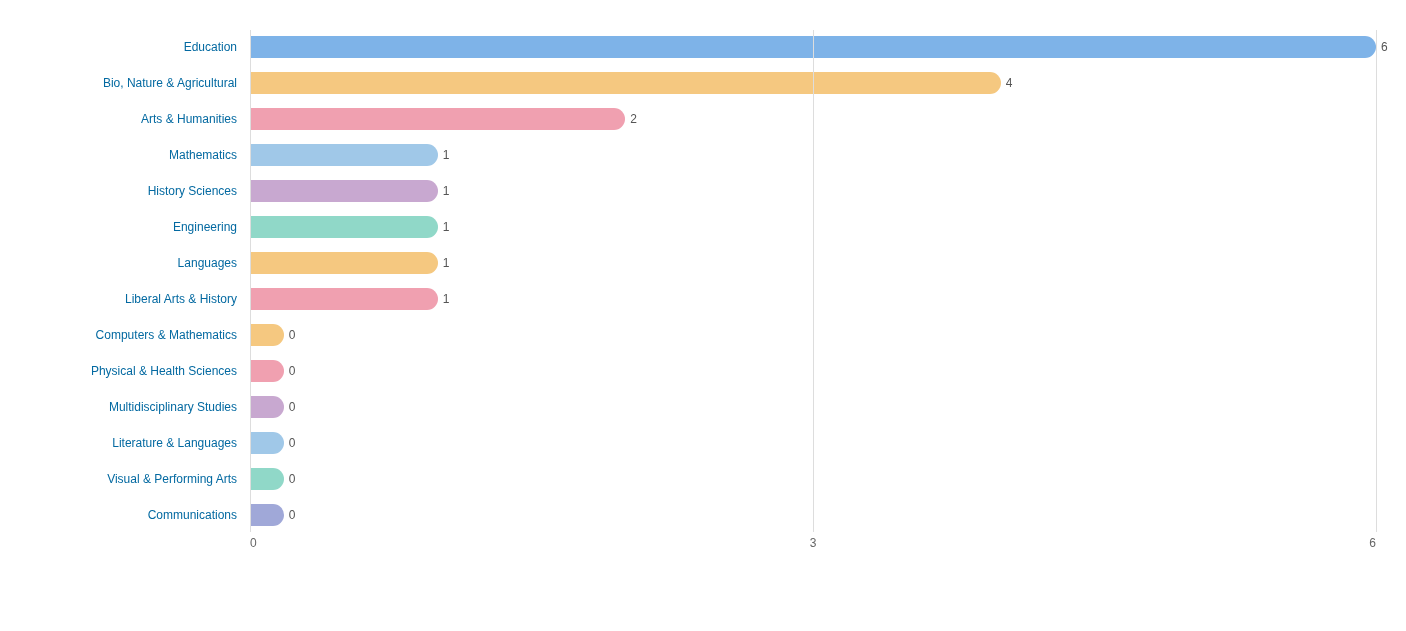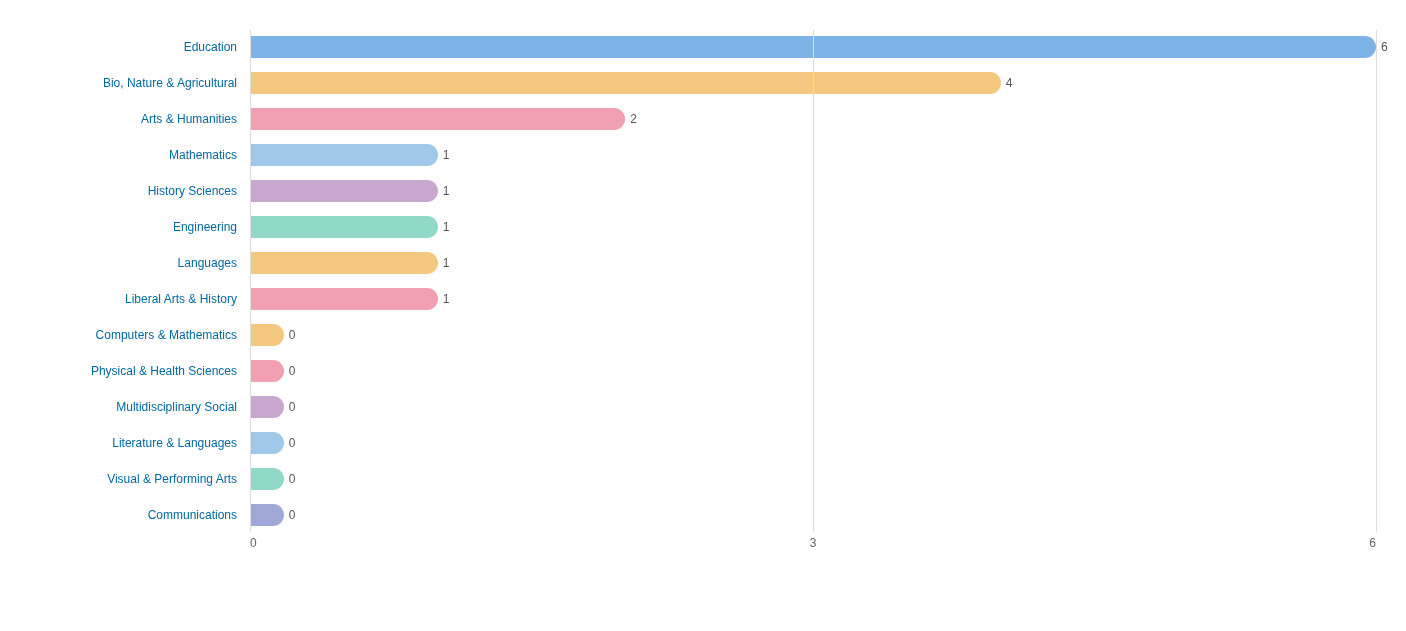--- a/index.html
+++ b/index.html
@@ -152,21 +152,21 @@
         </div>
       </div>
       <div class="bar-row">
         <div class="bar-label">Physical &amp; Health Sciences</div>
         <div class="bar-container">
           <div class="bar" style="width: 3%; background-color: rgb(240, 160, 176);"></div>
           <span class="bar-value" style="left: 3%; padding-left: 5px;">0</span>
         </div>
       </div>
       <div class="bar-row">
-        <div class="bar-label">Multidisciplinary Social</div>
+        <div class="bar-label">Multidisciplinary Studies</div>
         <div class="bar-container">
           <div class="bar" style="width: 3%; background-color: rgb(200, 168, 208);"></div>
           <span class="bar-value" style="left: 3%; padding-left: 5px;">0</span>
         </div>
       </div>
       <div class="bar-row">
         <div class="bar-label">Literature &amp; Languages</div>
         <div class="bar-container">
           <div class="bar" style="width: 3%; background-color: rgb(160, 200, 232);"></div>
           <span class="bar-value" style="left: 3%; padding-left: 5px;">0</span>

